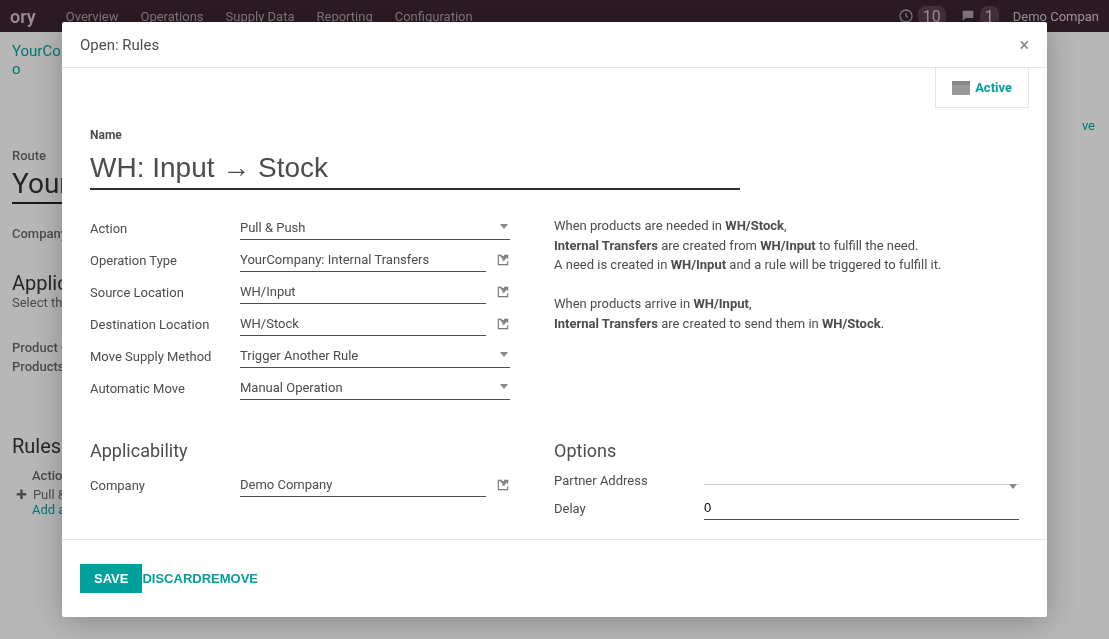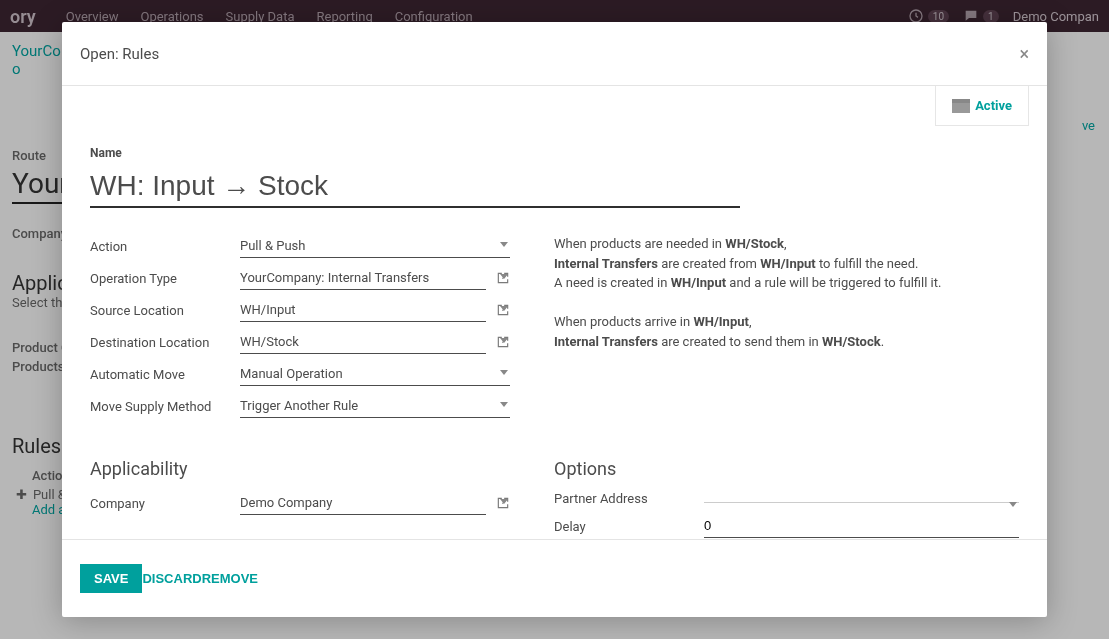--- a/index.html
+++ b/index.html
@@ -21,21 +21,21 @@
   padding: 16px 10px;
   color: #b0a0aa;
 }
 .brand { font-size: 18px; font-weight: 600; color: #c9bcc4; margin-right: 30px; }
 .topnav-item { margin-right: 22px; font-size: 13px; color: #b0a0aa; cursor: pointer; }
 .topbar .right { margin-left: auto; display: flex; align-items: center; gap: 14px; }
 .icon-badge { display: inline-flex; align-items: center; gap: 4px; }
 .badge-pill {
   background: #5c4150;
   color: #d0c4cc;
-  font-size: 10px;
+  font-size: 16px;
   border-radius: 8px;
   padding: 1px 5px;
   min-width: 14px;
   text-align: center;
 }
 .company-name-top { color: #d0c4cc; font-size: 13px; }
 
 .bg-page {
   padding: 10px 12px;
   color: #666;
@@ -57,21 +57,21 @@
   left: 62px;
   width: 985px;
   height: 595px;
   background: #fff;
   box-shadow: 0 4px 30px rgba(0,0,0,0.25);
   border-radius: 2px;
   display: flex;
   flex-direction: column;
 }
 .modal-header {
-  height: 64px;
+  height: 46px;
   border-bottom: 1px solid #e4e4e4;
   display: flex;
   align-items: center;
   padding: 0 18px;
   font-size: 15px;
   color: #4c4c4c;
 }
 .modal-close { margin-left: auto; font-size: 18px; color: #888; cursor: pointer; }
 .modal-body {
   flex: 1;
@@ -304,30 +304,30 @@
               <div class="selectish">WH/Stock</div>
               <span class="caret"></span>
               <span class="ext-icon">
                   <svg viewBox="0 0 24 24">
                     <path d="M14 4h6v6M20 4l-9 9M10 4H4v16h16v-6"></path>
                   </svg>
                 </span>
             </div>
           </div>
           <div class="form-row">
+            <div class="flabel">Move Supply Method</div>
+            <div class="fcontrol">
+              <div class="selectish">Trigger Another Rule</div>
+              <span class="caret"></span>
+            </div>
+          </div>
+          <div class="form-row">
             <div class="flabel">Automatic Move</div>
             <div class="fcontrol">
               <div class="selectish">Manual Operation</div>
-              <span class="caret"></span>
-            </div>
-          </div>
-          <div class="form-row">
-            <div class="flabel">Move Supply Method</div>
-            <div class="fcontrol">
-              <div class="selectish">Trigger Another Rule</div>
               <span class="caret"></span>
             </div>
           </div>
         </div>
 
         <div class="col-right">
           <div class="desc-text">
             <span>When products are needed in </span><b>WH/Stock</b><span>,</span><br>
             <b>Internal Transfers</b><span> are created from </span><b>WH/Input</b><span> to fulfill the need.</span><br>
             <span>A need is created in </span><b>WH/Input</b><span> and a rule will be triggered to fulfill it.</span>

